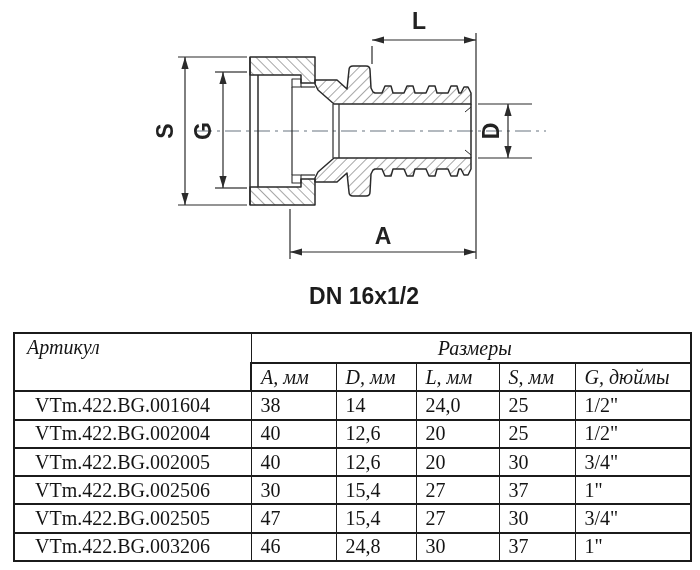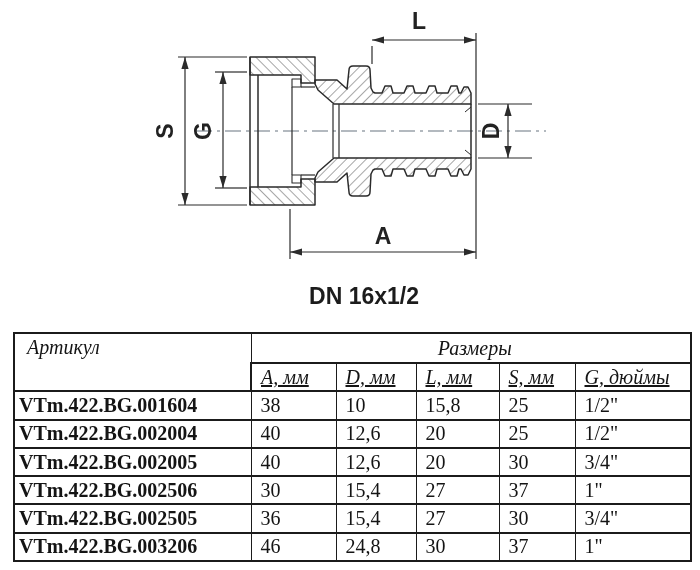--- a/index.html
+++ b/index.html
@@ -27,23 +27,23 @@
     font-size:20px;line-height:1.05;color:#141414;
     padding:1px 4px 1px 9px;overflow:hidden;white-space:nowrap;
     vertical-align:middle;
   }
   #spec-table td:first-child{border-left-width:2px;margin-top:24px;}
   #spec-table td:last-child{border-right-width:2px;}
   #spec-table .hdr{font-style:italic;}
   #spec-table .article-hdr{vertical-align:top;padding-top:3px;padding-left:12px;}
   #spec-table .sizes-hdr{text-align:center;padding-left:12px;}
   #spec-table .row-h1{height:30px;}
-  #spec-table .row-h2{height:28px;text-decoration:underline;}
+  #spec-table .row-h2{height:28px;}
   #spec-table .row-data{height:28px;}
-  #spec-table .cell-article{padding-left:4px;font-weight:bold;}
+  #spec-table .cell-article{padding-left:20px;}
 </style>
 </head>
 <body>
 
 <div id="stage">
 
   <svg id="drawing" width="700" height="332" viewBox="0 0 700 332">
     <defs>
       <pattern id="hatchBody" width="7" height="7" patternUnits="userSpaceOnUse" patternTransform="rotate(45)">
         <line x1="0" y1="0" x2="0" y2="7" stroke="#4d4d4d" stroke-width="1"></line>
@@ -148,22 +148,22 @@
         <td class="hdr">A, мм</td>
         <td class="hdr">D, мм</td>
         <td class="hdr">L, мм</td>
         <td class="hdr">S, мм</td>
         <td class="hdr">G, дюймы</td>
       </tr>
 
       <tr class="row-data">
         <td class="cell-article">VTm.422.BG.001604</td>
         <td>38</td>
-        <td>10</td>
-        <td>15,8</td>
+        <td>14</td>
+        <td>24,0</td>
         <td>25</td>
         <td>1/2"</td>
       </tr>
       <tr class="row-data">
         <td class="cell-article">VTm.422.BG.002004</td>
         <td>40</td>
         <td>12,6</td>
         <td>20</td>
         <td>25</td>
         <td>1/2"</td>
@@ -179,21 +179,21 @@
       <tr class="row-data">
         <td class="cell-article">VTm.422.BG.002506</td>
         <td>30</td>
         <td>15,4</td>
         <td>27</td>
         <td>37</td>
         <td>1"</td>
       </tr>
       <tr class="row-data">
         <td class="cell-article">VTm.422.BG.002505</td>
-        <td>36</td>
+        <td>47</td>
         <td>15,4</td>
         <td>27</td>
         <td>30</td>
         <td>3/4"</td>
       </tr>
       <tr class="row-data">
         <td class="cell-article">VTm.422.BG.003206</td>
         <td>46</td>
         <td>24,8</td>
         <td>30</td>

